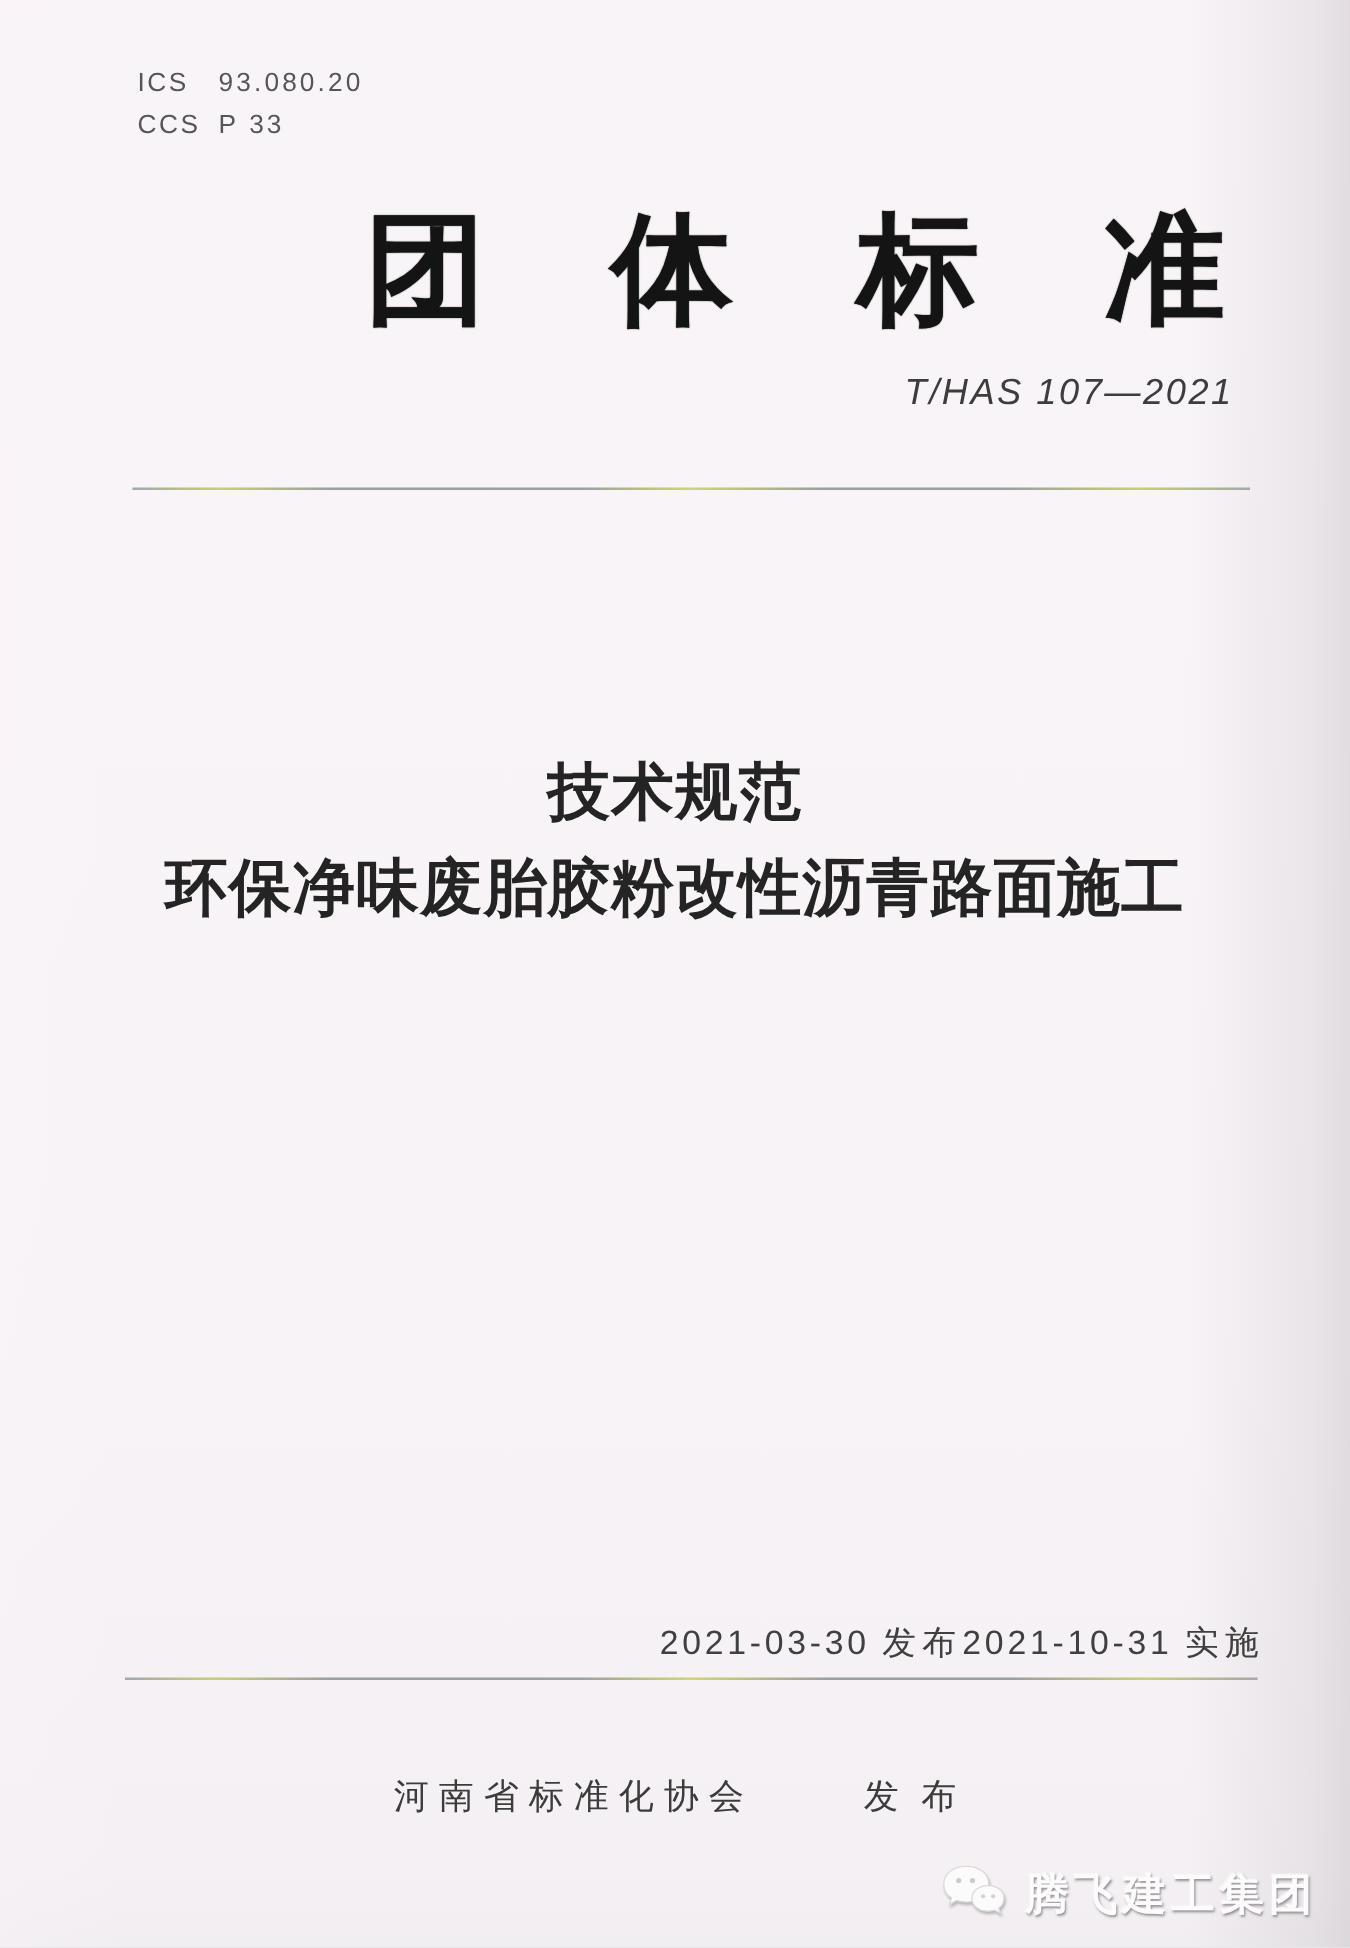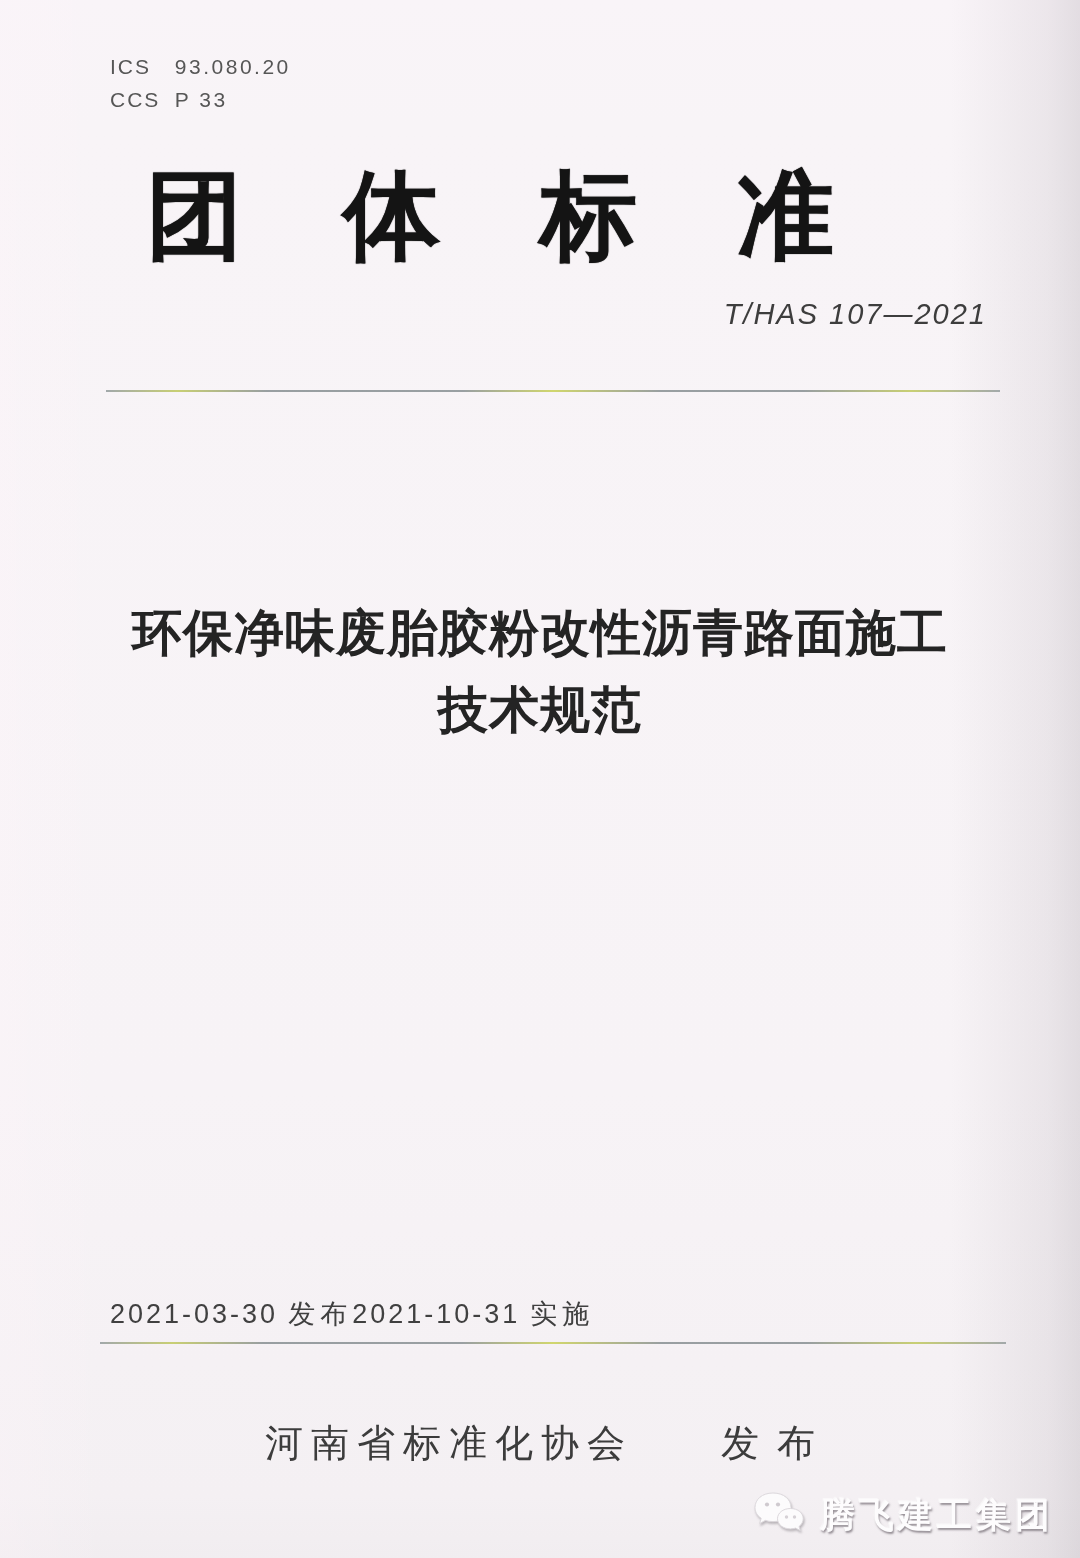--- a/index.html
+++ b/index.html
@@ -36,21 +36,21 @@
   .codes .code-value {
     letter-spacing: 2.5px;
   }
   
   .std-type-row {
     position: absolute;
     top: 152px;
     left: 0;
     width: 100%;
     display: flex;
-    justify-content: center;
+    justify-content: flex-end;
   }
   .std-type {
     font-size: 97px;
     font-weight: 900;
     color: #141414;
     letter-spacing: 100px;
     margin-right: -100px;
     white-space: nowrap;
     text-shadow: 0 0 1px #141414;
   }
@@ -92,37 +92,37 @@
     letter-spacing: 1px;
     white-space: nowrap;
   }
   
   .dates-row {
     position: absolute;
     top: 1296px;
     left: 110px;
     right: 68px;
     display: flex;
-    justify-content: flex-start;
+    justify-content: flex-end;
     font-size: 27px;
     color: #404040;
   }
   .date-item { white-space: nowrap; letter-spacing: 3px; }
   .date-item .date-label { margin-left: 10px; letter-spacing: 5px; }
   
   .publisher-row {
     position: absolute;
     top: 1418px;
     left: 0;
     width: 100%;
     display: flex;
     justify-content: center;
     align-items: baseline;
     gap: 88px;
-    font-size: 38px;
+    font-size: 28px;
     color: #3c3c3c;
   }
   .publisher-name { letter-spacing: 8px; white-space: nowrap; }
   .publish-label {
     letter-spacing: 18px;
     margin-right: -18px;
     white-space: nowrap;
   }
   
   .watermark {
@@ -167,22 +167,22 @@
 
   <div class="std-type-row">
     <h1 class="std-type" style="margin:0;">团体标准</h1>
   </div>
 
   <div class="std-number">T/HAS 107—2021</div>
 
   <div class="rule rule-top"></div>
 
   <div class="doc-title">
+    <div class="title-line">技术规范</div>
     <div class="title-line">环保净味废胎胶粉改性沥青路面施工</div>
-    <div class="title-line">技术规范</div>
   </div>
 
   <div class="dates-row">
     <div class="date-item">
       <span>2021-03-30</span><span class="date-label">发布</span>
     </div>
     <div class="date-item">
       <span>2021-10-31</span><span class="date-label">实施</span>
     </div>
   </div>

